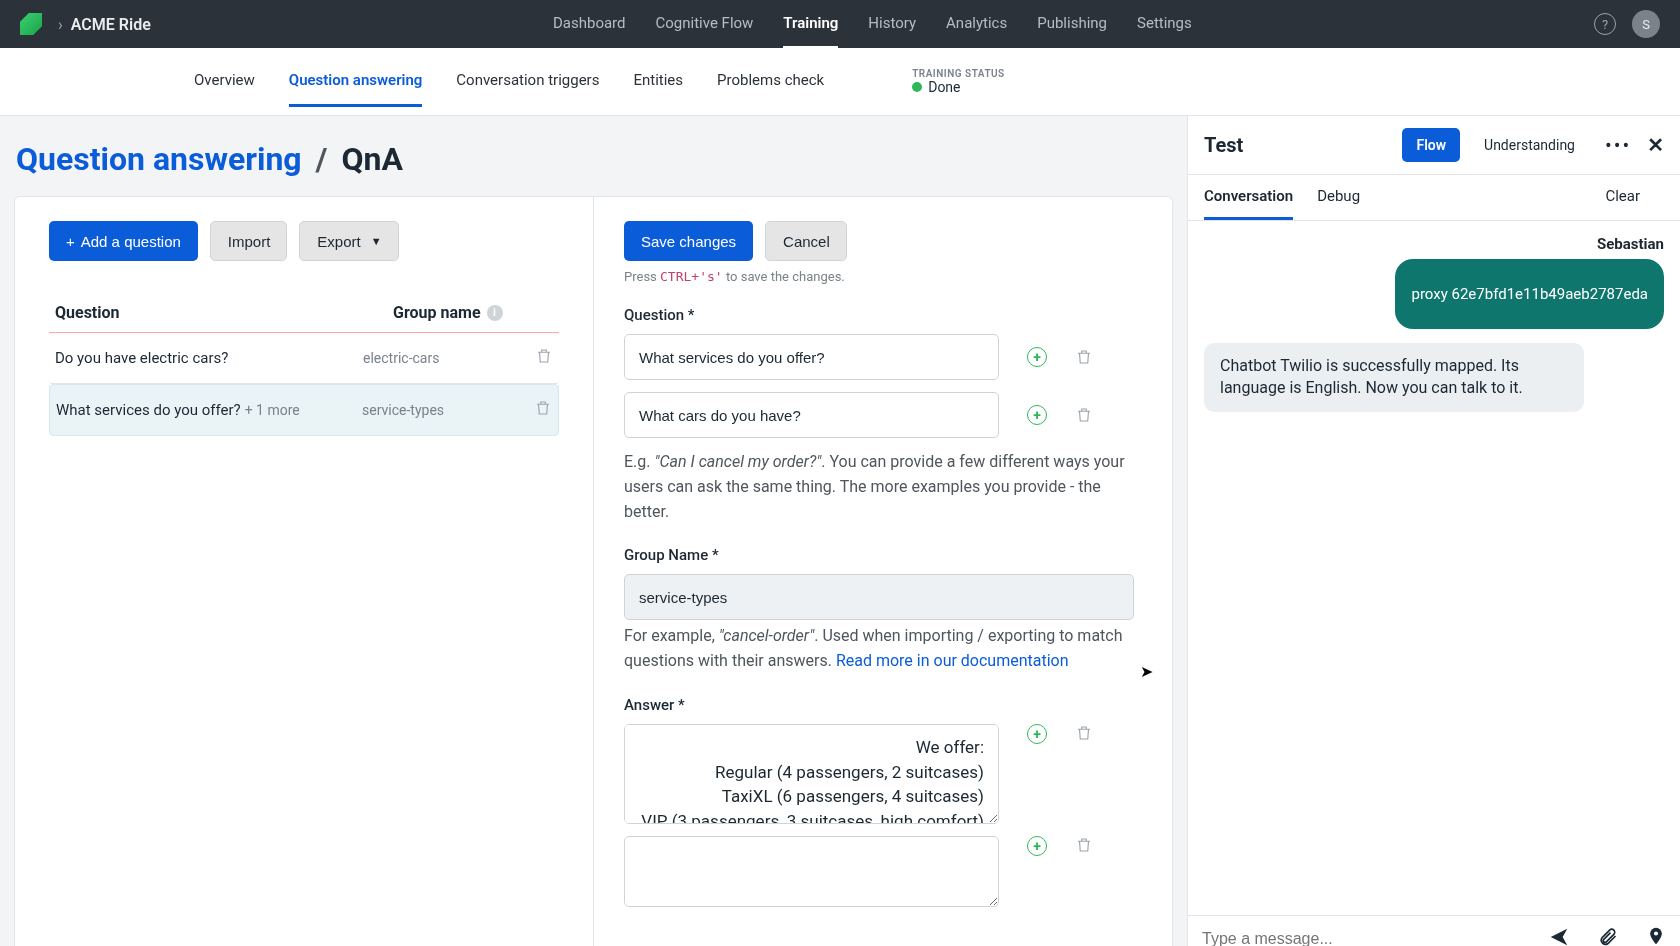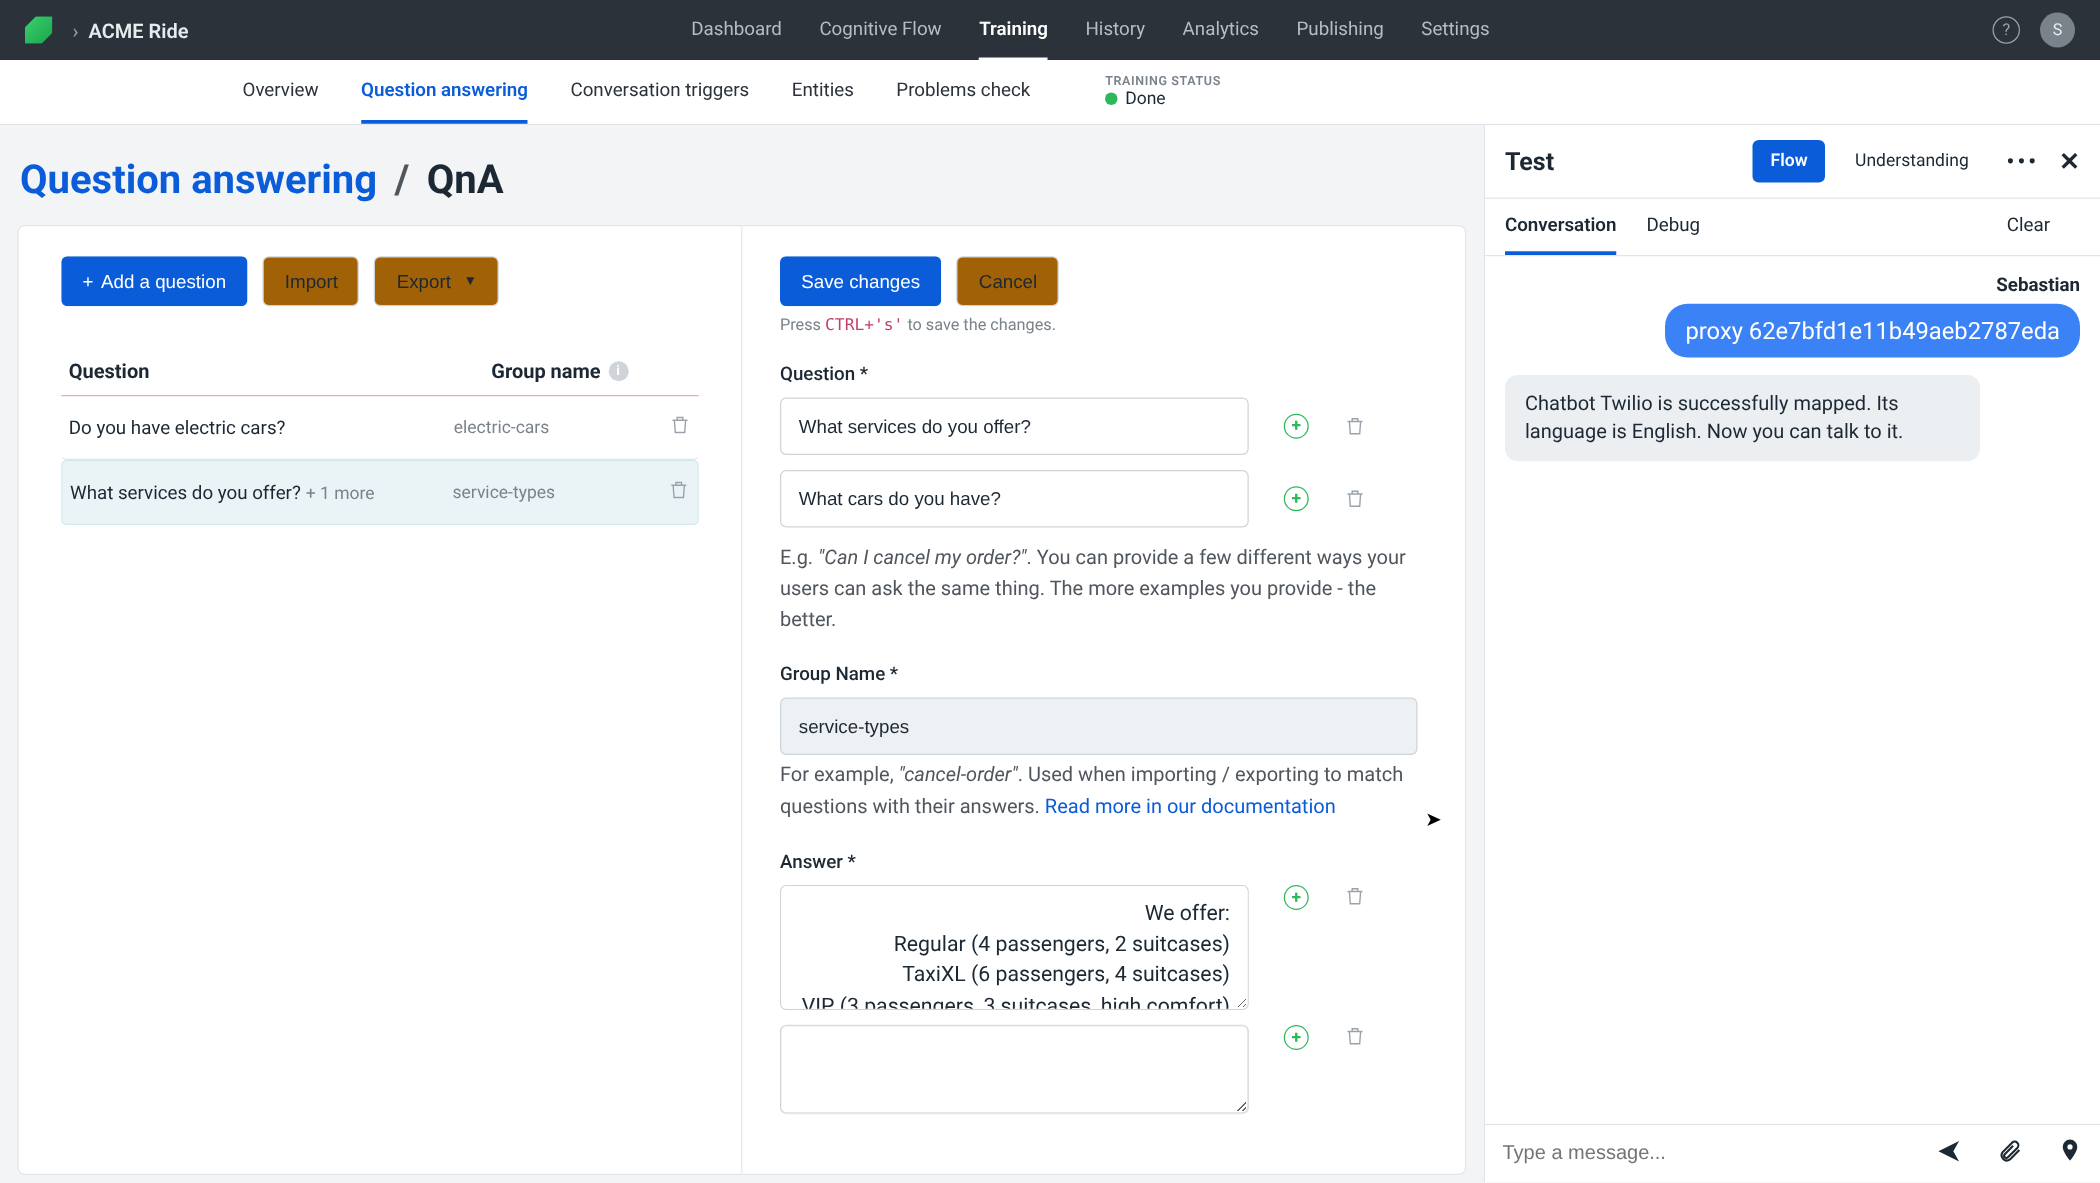--- a/index.html
+++ b/index.html
@@ -11,21 +11,21 @@
   .topbar .chev { margin: 0 8px; color:#9aa3ac; }
   .topbar .brand { font-weight:600; color:#e9ecef; }
   .topnav { margin-left: auto; margin-right: auto; display: flex; gap: 30px; }
   .topnav a { color:#b5bcc3; text-decoration:none; font-size:15px; padding: 14px 0; border-bottom: 3px solid transparent; }
   .topnav a.active { color:#fff; font-weight:600; border-bottom-color:#fff; }
   .topbar .right { display:flex; align-items:center; gap:16px; }
   .help-icon { width:22px; height:22px; border:1.5px solid #9aa3ac; border-radius:50%; display:flex; align-items:center; justify-content:center; font-size:13px; color:#9aa3ac; }
   .avatar { width:28px; height:28px; border-radius:50%; background:#7a828b; display:flex; align-items:center; justify-content:center; font-size:13px; color:#e9ecef; }
 
   
-  .subnav-wrap { background:#fff; border-bottom:1px solid #e1e5e9; height:52px; display:flex; align-items:center; padding:0 24px; }
+  .subnav-wrap { background:#fff; border-bottom:1px solid #e1e5e9; height:68px; display:flex; align-items:center; padding:0 24px;gap:28px; }
   .subnav { display:flex; gap:34px; margin-left: 170px; }
   .subnav a { color:#2b323a; text-decoration:none; font-size:15px; padding: 15px 0; border-bottom: 3px solid transparent; }
   .subnav a.active { color:#0b5cd8; font-weight:600; border-bottom-color:#0b5cd8; }
   .training-status { margin-left: 60px; }
   .training-status .label { font-size:10px; letter-spacing:0.5px; color:#7a828b; font-weight:600; }
   .training-status .value { font-size:14px; display:flex; align-items:center; gap:6px; }
   .dot-green { width:10px; height:10px; border-radius:50%; background:#2eb85c; display:inline-block; }
 
   
   .layout { display:flex; height: calc(946px - 48px - 52px); }
@@ -39,21 +39,21 @@
   .page-title .current { color:#1c2833; }
 
   
   .columns { display:flex; gap:0; height: calc(100% - 70px); }
   .col-left { flex: 0 0 580px; background:#fff; border:1px solid #e1e5e9; border-radius:6px 0 0 6px; padding: 24px 34px; }
   .col-right { flex: 1; background:#fff; border:1px solid #e1e5e9; border-left:none; border-radius:0 6px 6px 0; padding: 24px 30px; position:relative; overflow:hidden; }
 
   
   .btn { display:inline-flex; align-items:center; gap:6px; height:40px; padding:0 16px; border-radius:5px; font-size:15px; cursor:pointer; border:1px solid transparent; }
   .btn.primary { background:#0b5cd8; color:#fff; }
-  .btn.outline { background:#a16207; color:#1c2833; border-color:#cfd4d9;padding-left:17px; }
+  .btn.outline { background:#e5e5e5; color:#1c2833; border-color:#cfd4d9;padding-left:17px; }
   .toolbar-left { display:flex; gap:12px; }
   .toolbar-right { display:flex; gap:12px; }
   .hint { font-size:13px; color:#7a828b; margin-top:8px; }
   .hint .keys { color:#c23f6e; font-family: ui-monospace, Menlo, monospace; }
 
   
   .qtable { margin-top: 32px; width:100%; }
   .qtable .thead { display:flex; font-weight:700; color:#1c2833; padding: 10px 6px; border-bottom:1px solid #fca5a5; }
   .qtable .thead .c1 { flex: 1; }
   .qtable .thead .c2 { width: 160px; display:flex; align-items:center; gap:6px; }
@@ -88,21 +88,21 @@
   .chip.primary { background:#0b5cd8; color:#fff; font-weight:600; }
   .chip.plain { color:#1c2833; }
   .sp-more { font-size:20px; letter-spacing:2px; color:#1c2833; padding:0 6px; }
   .sp-close { font-size:20px; font-weight:700; }
   .sp-tabs { display:flex; align-items:center; padding: 0 16px; border-bottom:1px solid #e1e5e9; }
   .sp-tabs a { padding:12px 0; margin-right:24px; color:#1c2833; text-decoration:none; border-bottom:3px solid transparent; font-size:15px; }
   .sp-tabs a.active { border-bottom-color:#0b5cd8; font-weight:600; }
   .sp-tabs .clear { margin-left:auto; color:#1c2833; }
   .sp-body { flex:1; padding: 14px 16px; overflow:auto; }
   .msg-user-name { text-align:right; font-weight:700; font-size:15px; margin-bottom:6px; }
-  .msg-user-bubble { margin-left:auto; background:#3b82f6; color:#fff; padding:10px 16px; border-radius:18px; font-size:19px; display:inline-block; float:right; }
+  .msg-user-bubble { margin-left:auto; background:#0f766e; color:#fff; padding:26px 16px; border-radius:18px; font-size:15px; display:inline-block; float:right; }
   .clearfix::after { content:""; display:block; clear:both; }
   .msg-bot-bubble { background:#eceff2; color:#1c2833; padding:12px 16px; border-radius:10px; font-size:16px; line-height:1.4; max-width: 380px; margin-top:14px; }
   .sp-footer { border-top:1px solid #e1e5e9; padding:10px 14px; display:flex; gap:28px; }
   .sp-input { flex:1; border:none; font-size:16px; outline:none; }
   .icon-btn { color:#1c2833; }
   .caret { font-size:11px; margin-left:4px; }
 
   svg.trash-svg path { stroke:#9aa3ac; stroke-width:1.5; fill:none; }
 
   .cursor { position:absolute; left: 546px; top: 465px; font-size:16px; color:#000; pointer-events:none; }

